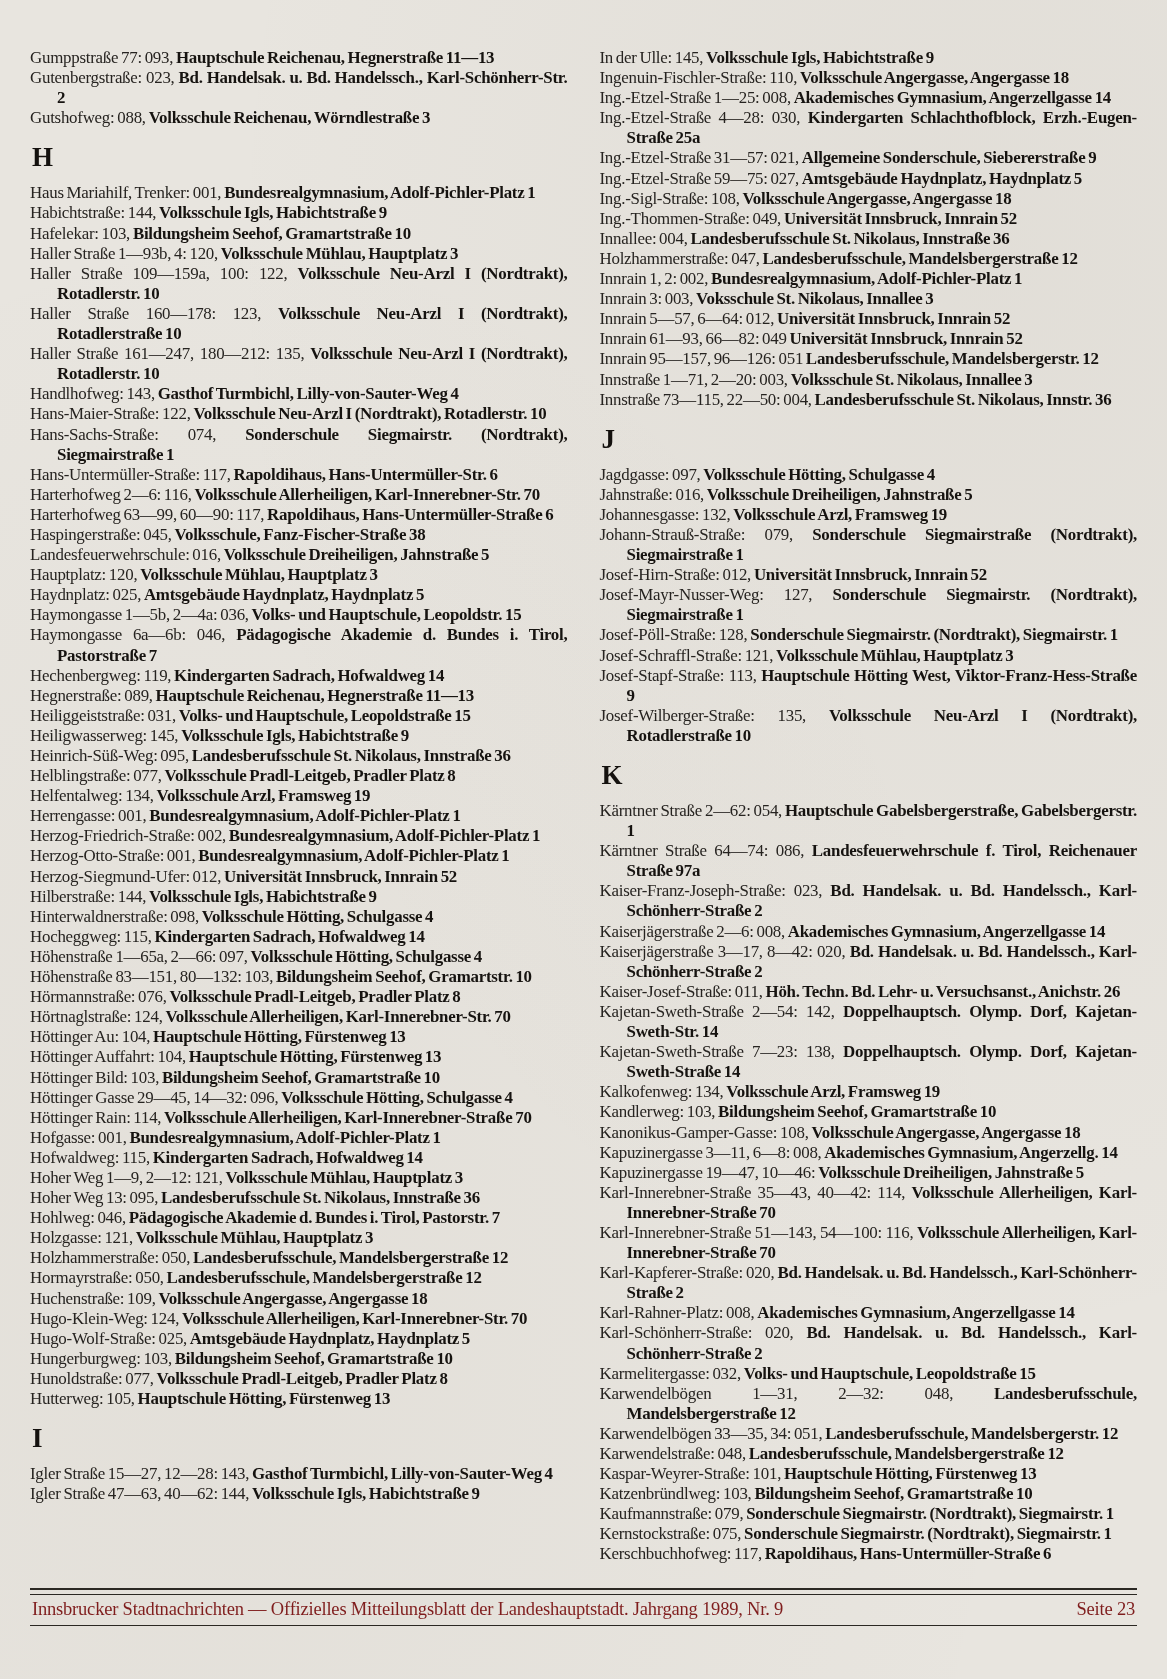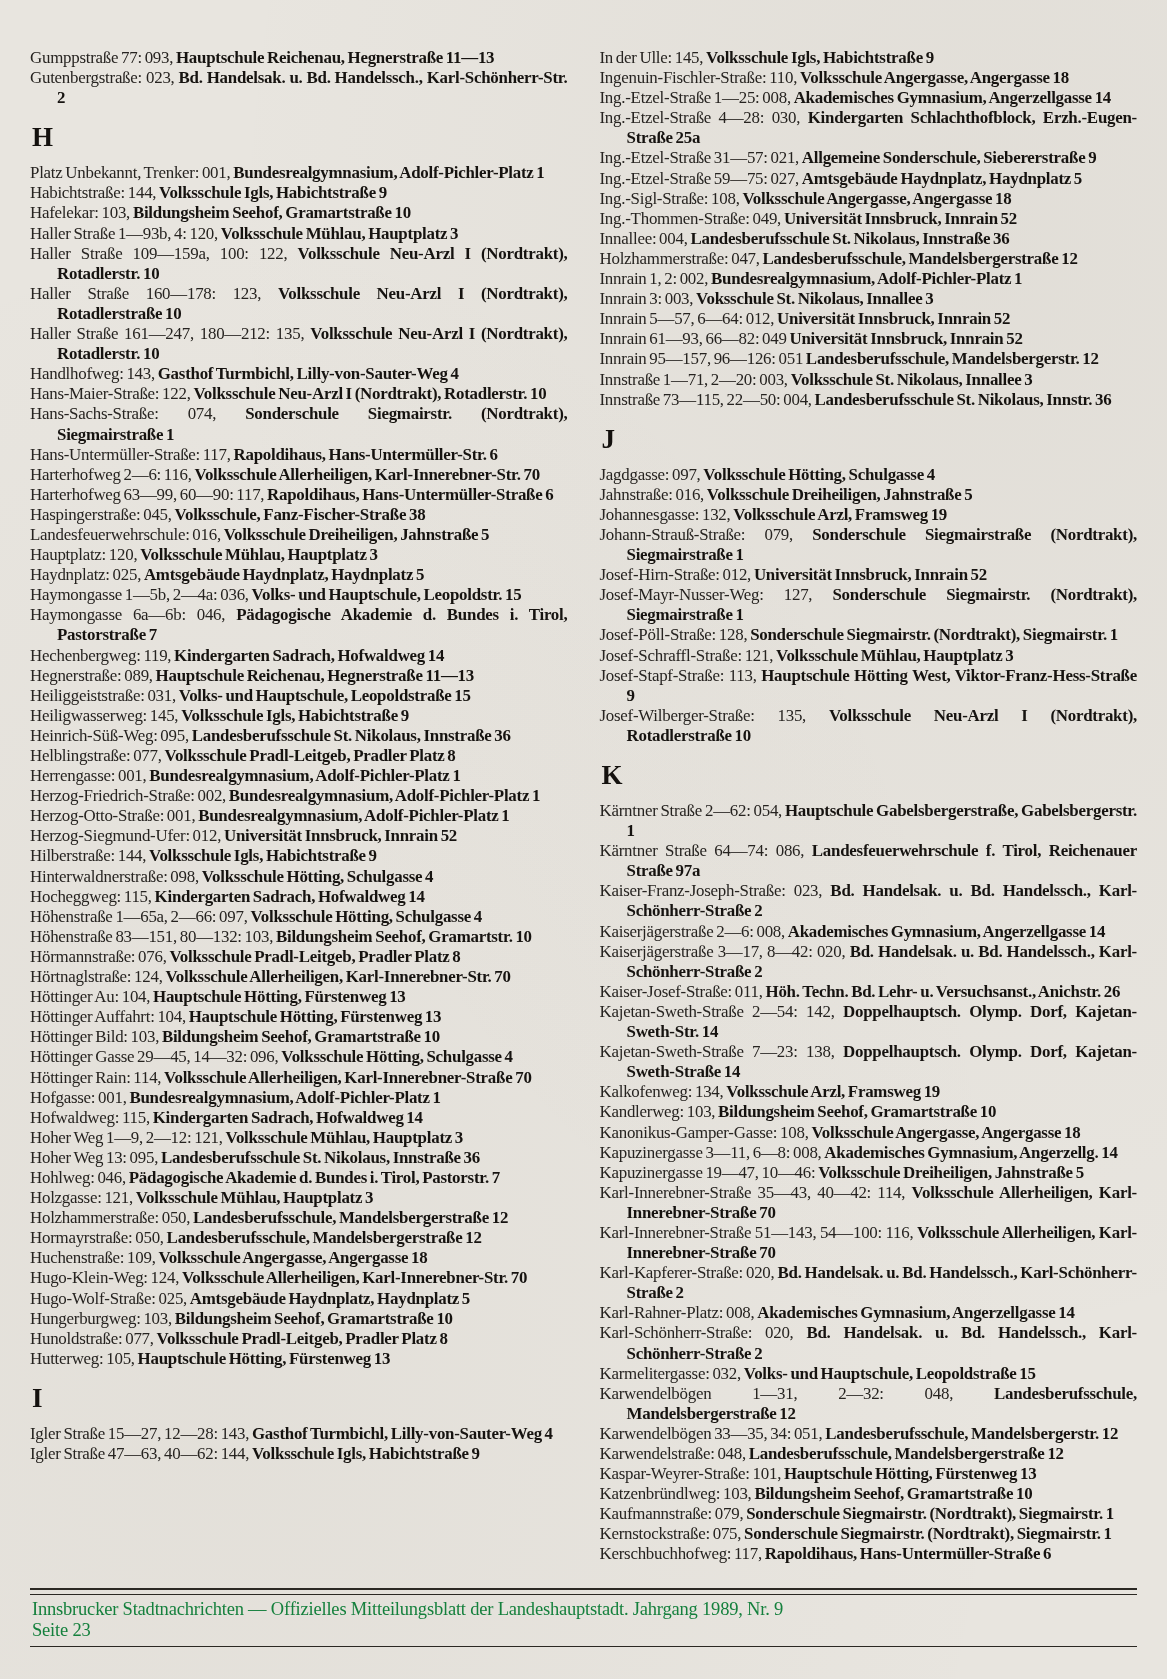--- a/index.html
+++ b/index.html
@@ -64,37 +64,37 @@
     border-top: 2px solid #2b2823;
     border-bottom: 1px solid #2b2823;
   }
   .footer-row {
     display: flex;
     justify-content: space-between;
     align-items: flex-start;
     font-size: 18.5px;
     letter-spacing: -0.2px;
     padding: 4px 2px 5px 2px;
-    color: #15803d;
-    flex-direction: column;
+    color: #7f1d1d;
   }
   .rule-single {
     border-top: 1.5px solid #2b2823;
   }
 </style>
 </head>
 <body>
 
 <div class="page">
   <div class="cols">
     <div class="col">
         <p class="entry"><span class="street">Gumppstraße 77: 093, </span><span class="school">Hauptschule Reichenau, Hegnerstraße 11—13</span></p>
         <p class="entry"><span class="street">Gutenbergstraße: 023, </span><span class="school">Bd. Handelsak. u. Bd. Handelssch., Karl-Schönherr-Str. 2</span></p>
+        <p class="entry"><span class="street">Gutshofweg: 088, </span><span class="school">Volksschule Reichenau, Wörndlestraße 3</span></p>
         <div class="sec-heading">H</div>
-        <p class="entry"><span class="street">Platz Unbekannt, Trenker: 001, </span><span class="school">Bundesrealgymnasium, Adolf-Pichler-Platz 1</span></p>
+        <p class="entry"><span class="street">Haus Mariahilf, Trenker: 001, </span><span class="school">Bundesrealgymnasium, Adolf-Pichler-Platz 1</span></p>
         <p class="entry"><span class="street">Habichtstraße: 144, </span><span class="school">Volksschule Igls, Habichtstraße 9</span></p>
         <p class="entry"><span class="street">Hafelekar: 103, </span><span class="school">Bildungsheim Seehof, Gramartstraße 10</span></p>
         <p class="entry"><span class="street">Haller Straße 1—93b, 4: 120, </span><span class="school">Volksschule Mühlau, Hauptplatz 3</span></p>
         <p class="entry"><span class="street">Haller Straße 109—159a, 100: 122, </span><span class="school">Volksschule Neu-Arzl I (Nordtrakt), Rotadlerstr. 10</span></p>
         <p class="entry"><span class="street">Haller Straße 160—178: 123, </span><span class="school">Volksschule Neu-Arzl I (Nordtrakt), Rotadlerstraße 10</span></p>
         <p class="entry"><span class="street">Haller Straße 161—247, 180—212: 135, </span><span class="school">Volksschule Neu-Arzl I (Nordtrakt), Rotadlerstr. 10</span></p>
         <p class="entry"><span class="street">Handlhofweg: 143, </span><span class="school">Gasthof Turmbichl, Lilly-von-Sauter-Weg 4</span></p>
         <p class="entry"><span class="street">Hans-Maier-Straße: 122, </span><span class="school">Volksschule Neu-Arzl I (Nordtrakt), Rotadlerstr. 10</span></p>
         <p class="entry"><span class="street">Hans-Sachs-Straße: 074, </span><span class="school">Sonderschule Siegmairstr. (Nordtrakt), Siegmairstraße 1</span></p>
         <p class="entry"><span class="street">Hans-Untermüller-Straße: 117, </span><span class="school">Rapoldihaus, Hans-Untermüller-Str. 6</span></p>
@@ -105,20 +105,21 @@
         <p class="entry"><span class="street">Hauptplatz: 120, </span><span class="school">Volksschule Mühlau, Hauptplatz 3</span></p>
         <p class="entry"><span class="street">Haydnplatz: 025, </span><span class="school">Amtsgebäude Haydnplatz, Haydnplatz 5</span></p>
         <p class="entry"><span class="street">Haymongasse 1—5b, 2—4a: 036, </span><span class="school">Volks- und Hauptschule, Leopoldstr. 15</span></p>
         <p class="entry"><span class="street">Haymongasse 6a—6b: 046, </span><span class="school">Pädagogische Akademie d. Bundes i. Tirol, Pastorstraße 7</span></p>
         <p class="entry"><span class="street">Hechenbergweg: 119, </span><span class="school">Kindergarten Sadrach, Hofwaldweg 14</span></p>
         <p class="entry"><span class="street">Hegnerstraße: 089, </span><span class="school">Hauptschule Reichenau, Hegnerstraße 11—13</span></p>
         <p class="entry"><span class="street">Heiliggeiststraße: 031, </span><span class="school">Volks- und Hauptschule, Leopoldstraße 15</span></p>
         <p class="entry"><span class="street">Heiligwasserweg: 145, </span><span class="school">Volksschule Igls, Habichtstraße 9</span></p>
         <p class="entry"><span class="street">Heinrich-Süß-Weg: 095, </span><span class="school">Landesberufsschule St. Nikolaus, Innstraße 36</span></p>
         <p class="entry"><span class="street">Helblingstraße: 077, </span><span class="school">Volksschule Pradl-Leitgeb, Pradler Platz 8</span></p>
+        <p class="entry"><span class="street">Helfentalweg: 134, </span><span class="school">Volksschule Arzl, Framsweg 19</span></p>
         <p class="entry"><span class="street">Herrengasse: 001, </span><span class="school">Bundesrealgymnasium, Adolf-Pichler-Platz 1</span></p>
         <p class="entry"><span class="street">Herzog-Friedrich-Straße: 002, </span><span class="school">Bundesrealgymnasium, Adolf-Pichler-Platz 1</span></p>
         <p class="entry"><span class="street">Herzog-Otto-Straße: 001, </span><span class="school">Bundesrealgymnasium, Adolf-Pichler-Platz 1</span></p>
         <p class="entry"><span class="street">Herzog-Siegmund-Ufer: 012, </span><span class="school">Universität Innsbruck, Innrain 52</span></p>
         <p class="entry"><span class="street">Hilberstraße: 144, </span><span class="school">Volksschule Igls, Habichtstraße 9</span></p>
         <p class="entry"><span class="street">Hinterwaldnerstraße: 098, </span><span class="school">Volksschule Hötting, Schulgasse 4</span></p>
         <p class="entry"><span class="street">Hocheggweg: 115, </span><span class="school">Kindergarten Sadrach, Hofwaldweg 14</span></p>
         <p class="entry"><span class="street">Höhenstraße 1—65a, 2—66: 097, </span><span class="school">Volksschule Hötting, Schulgasse 4</span></p>
         <p class="entry"><span class="street">Höhenstraße 83—151, 80—132: 103, </span><span class="school">Bildungsheim Seehof, Gramartstr. 10</span></p>
         <p class="entry"><span class="street">Hörmannstraße: 076, </span><span class="school">Volksschule Pradl-Leitgeb, Pradler Platz 8</span></p>

